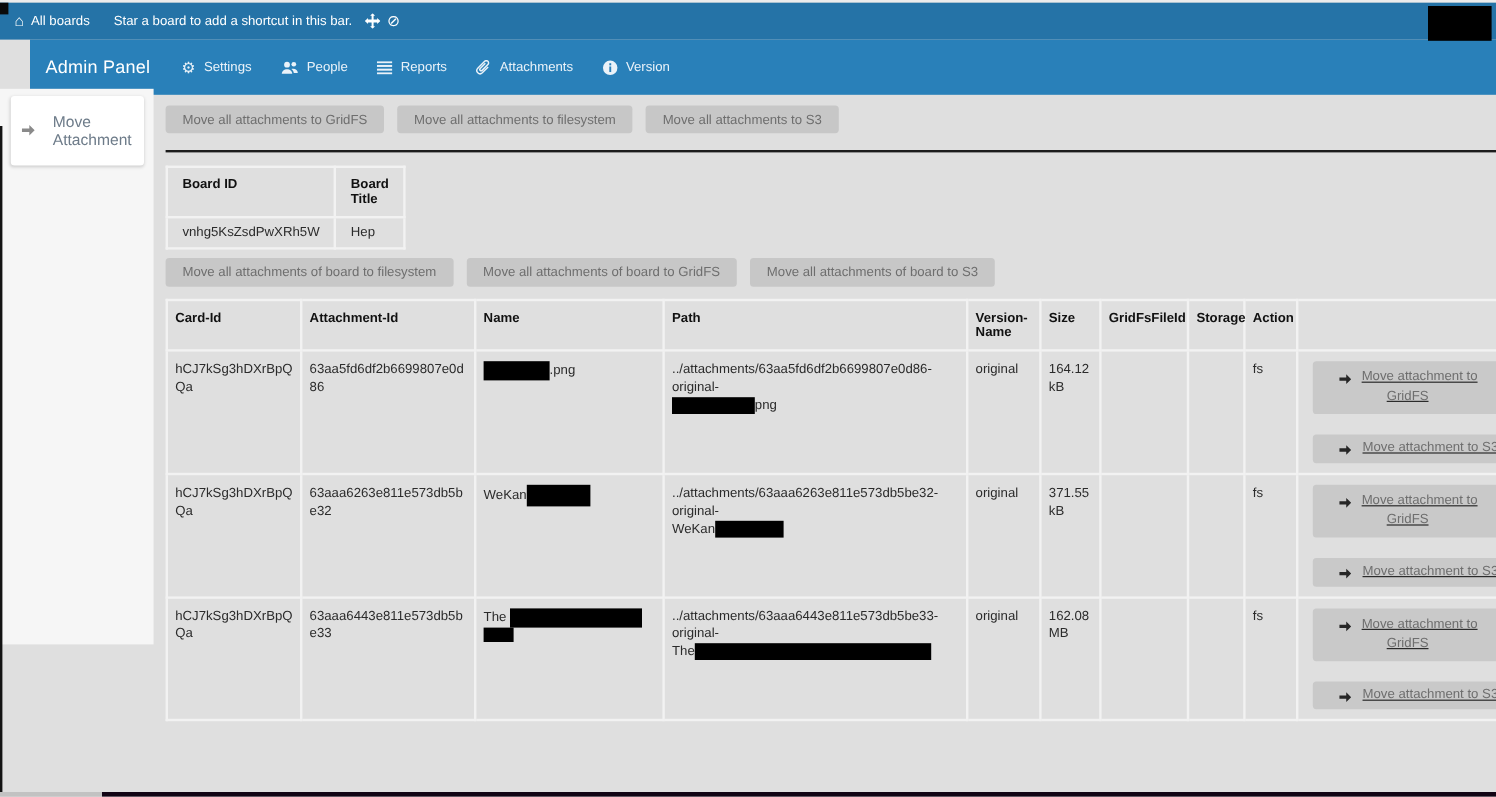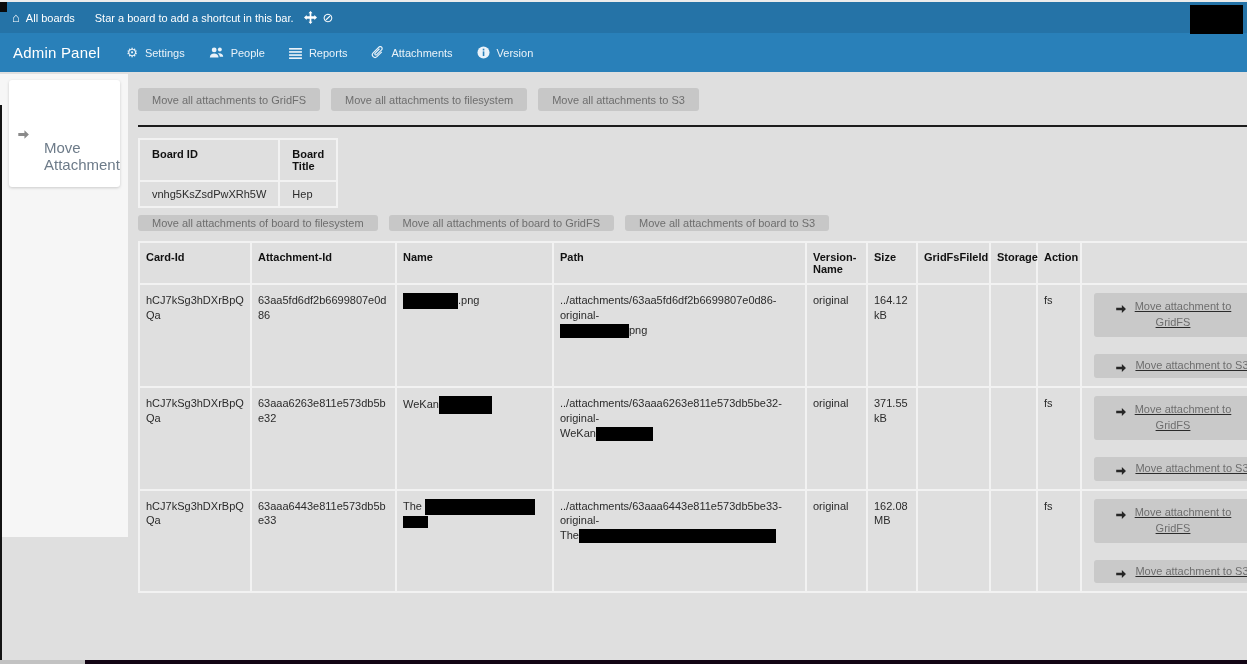--- a/index.html
+++ b/index.html
@@ -14,40 +14,40 @@
   .star-hint { margin-left:20px; color:#fff; }
   .hint-icons { display:flex; align-items:center; gap:6px; margin-left:10px; }
   .icon-svg { display:inline-block; vertical-align:middle; }
   .ban-glyph { font-size:13px; line-height:1; }
   .topbar-right { margin-left:auto; display:flex; align-items:center; }
   .bell-wrap { margin-right:18px; }
   .redact-user { position:absolute; top:3px; right:4px; width:53px; height:29px; background:#000; }
   .corner-black { position:absolute; top:0; left:0; width:7px; height:10px; background:#0a0a0a; z-index:5; }
 
   
-  .adminbar { height:39px; background:#2980b9; display:flex; align-items:center; padding:0 13px; color:#fff; }
+  .adminbar { height:46px; background:#2980b9; display:flex; align-items:center; padding:0 13px; color:#fff;margin-left:25px; }
   .admin-title { font-size:15px; font-weight:400; letter-spacing:.2px; }
   .admin-nav { display:flex; align-items:center; margin-left:26px; gap:24px; }
   .nav-item { display:flex; align-items:center; gap:7px; font-size:11px; color:#eaf2f9; cursor:pointer; }
   .nav-item .gear-glyph { font-size:13px; line-height:1; }
 
   
   .sidebar { position:absolute; top:72px; left:0; width:128px; height:463px; background:#f6f6f6; }
   .side-card { margin:6px 8px 0 9px; background:#fff; border-radius:3px; box-shadow:0 1px 3px rgba(0,0,0,.18); padding:14px 8px; display:flex; align-items:center; gap:14px; cursor:pointer; }
-  .side-card .label { font-size:15px; color:#6d7b89;margin-top:45px; }
+  .side-card .label { font-size:13px; color:#6d7b89; }
   .left-strip { position:absolute; left:0; top:103px; width:2px; height:557px; background:#141414; }
 
   .main { position:absolute; top:72px; left:138px; width:1109px; }
 
   
   .btn-row { display:flex; gap:11px; }
   .top-buttons { margin-top:14px; }
   .gray-btn { background:#c7c7c7; color:#6e6e6e; font-size:11px; border:none; border-radius:3px; height:23px; padding:0 14px; cursor:pointer; font-family:inherit; }
   .board-buttons { margin-top:7px; }
-  .board-buttons .gray-btn { height:16px; }
+  .board-buttons .gray-btn { height:24px; }
 
   hr.sep { border:none; height:2px; background:#1c1c1c; margin-top:14px; }
 
   
   table { border-collapse:collapse; font-size:11px; color:#2b2b2b; }
   th { text-align:left; font-weight:bold; color:#111; }
   th, td { border:2px solid #f2f2f2; vertical-align:top; }
 
   .board-table { margin-top:11px; }
   .board-table th { padding:8px 12px;border-radius:9px; }

